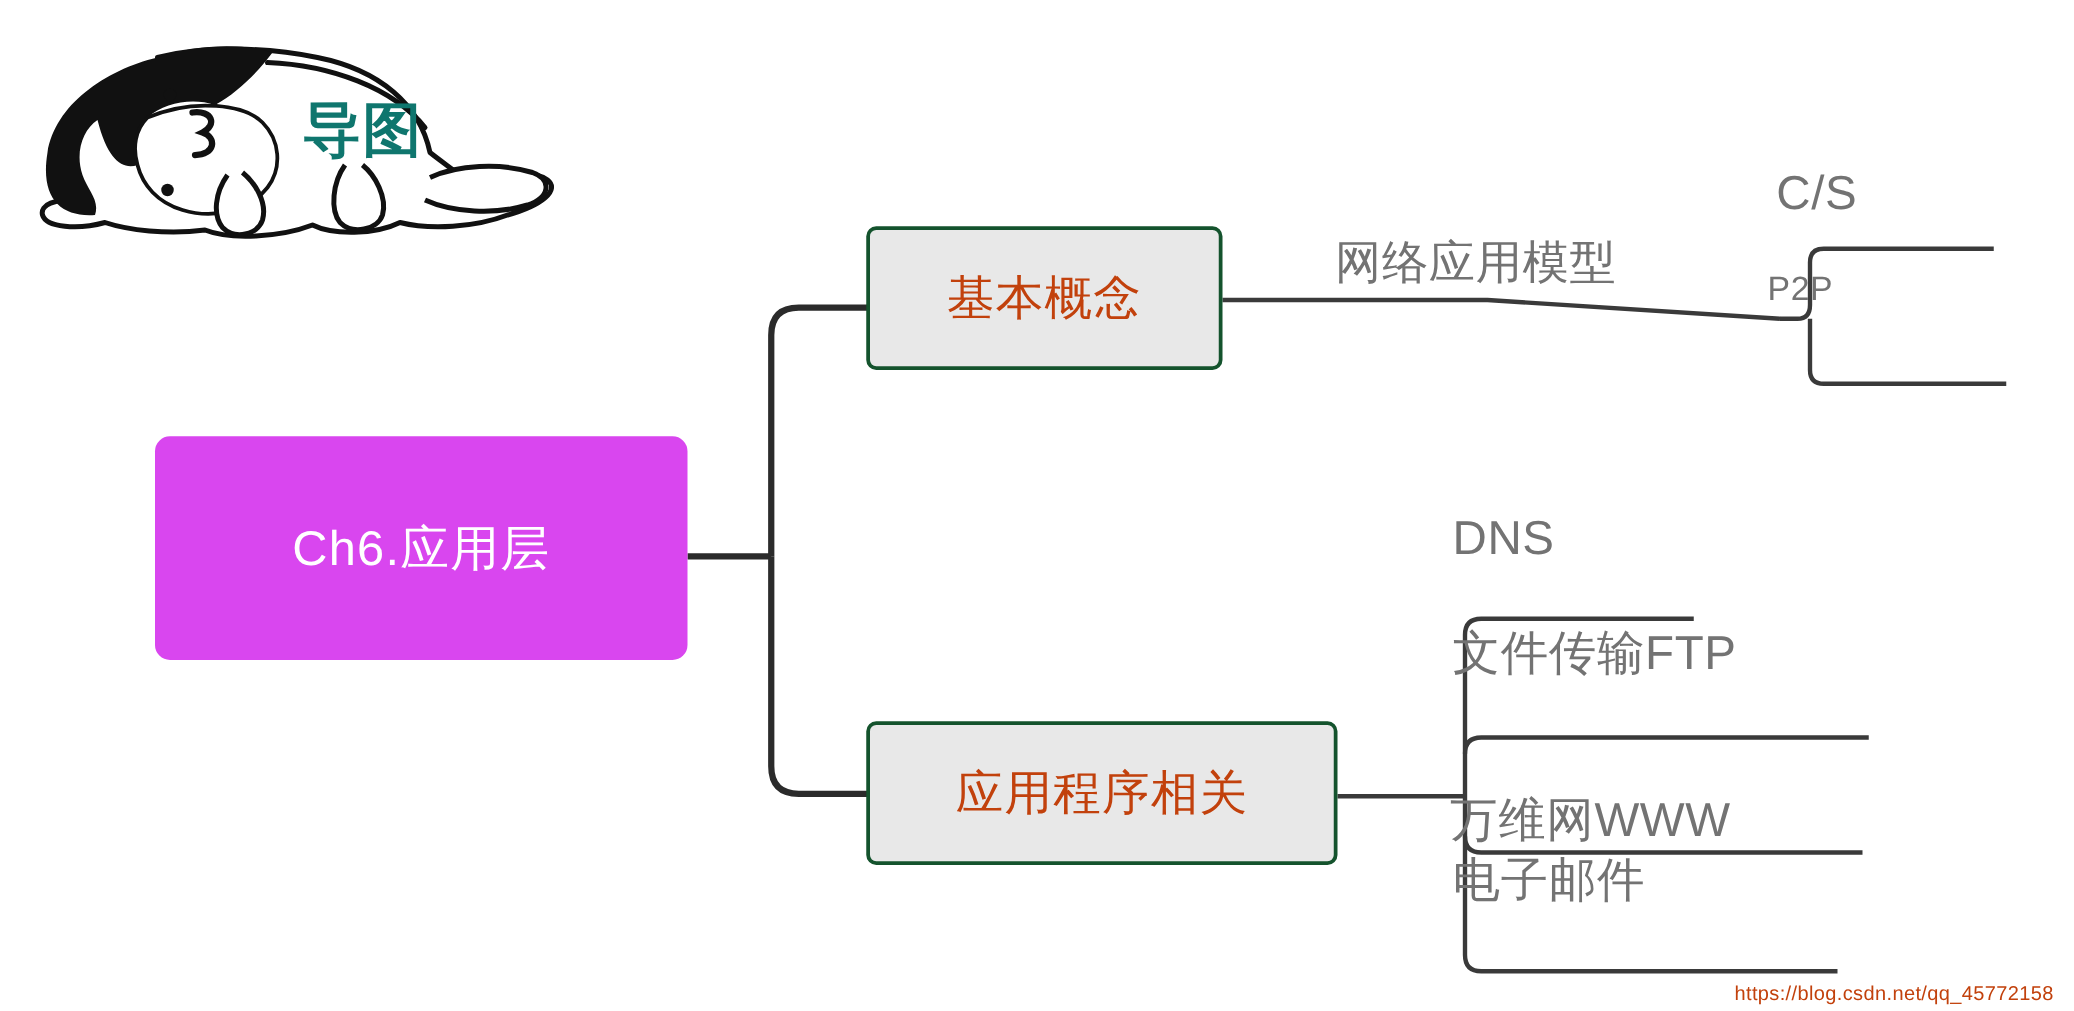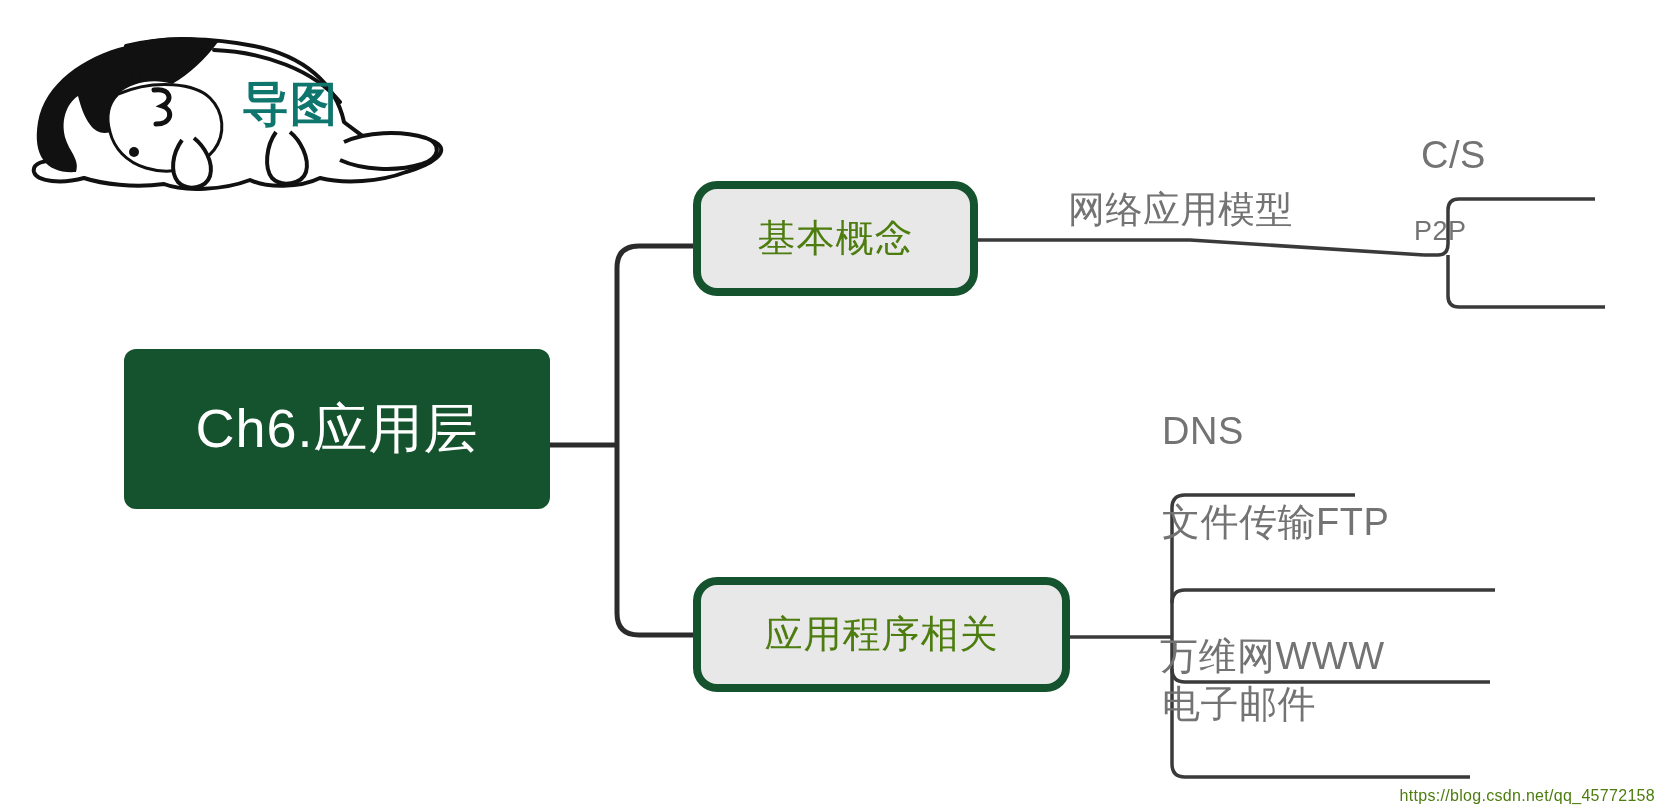--- a/index.html
+++ b/index.html
@@ -45,32 +45,32 @@
     box-sizing: border-box;
     display: flex;
     align-items: center;
     justify-content: center;
     white-space: nowrap;
   }
   .node-root {
     left: 124px;
     top: 349px;
     width: 426px;
-    height: 160px;
-    background: #14532d;
+    height: 179px;
+    background: #d946ef;
     border-radius: 12px;
     color: #ffffff;
-    font-size: 54px;
+    font-size: 39px;
     letter-spacing: 1px;
   }
   .node-branch {
     background: #E8E8E8;
-    border: 8px solid #14532d;
-    border-radius: 24px;
-    color: #4d7c0f;
+    border: 3px solid #14532d;
+    border-radius: 8px;
+    color: #c2410c;
     font-size: 38px;
     letter-spacing: 1px;
   }
   #node-basic {
     left: 693px;
     top: 181px;
     width: 285px;
     height: 115px;
   }
   #node-apps {
@@ -93,24 +93,24 @@
   #label-cs     { left: 1421px; top: 134px; font-size: 38px; }
   #label-p2p    { left: 1414px; top: 216px; font-size: 27px; }
   #label-dns    { left: 1162px; top: 410px; font-size: 38px; }
   #label-ftp    { left: 1162px; top: 497px; font-size: 38px; }
   #label-www    { left: 1160px; top: 590px; font-size: 38px; margin-top: 41px; }
   #label-mail   { left: 1162px; top: 679px; font-size: 38px; }
 
   
   #watermark {
     position: absolute;
-    right: 4px;
+    right: 16px;
     bottom: 4px;
     font-size: 16px;
-    color: #4d7c0f;
+    color: #c2410c;
     letter-spacing: 0.3px;
     white-space: nowrap;
   }
 
   svg.wires {
     position: absolute;
     left: 0;
     top: 0;
     width: 1659px;
     height: 809px;

